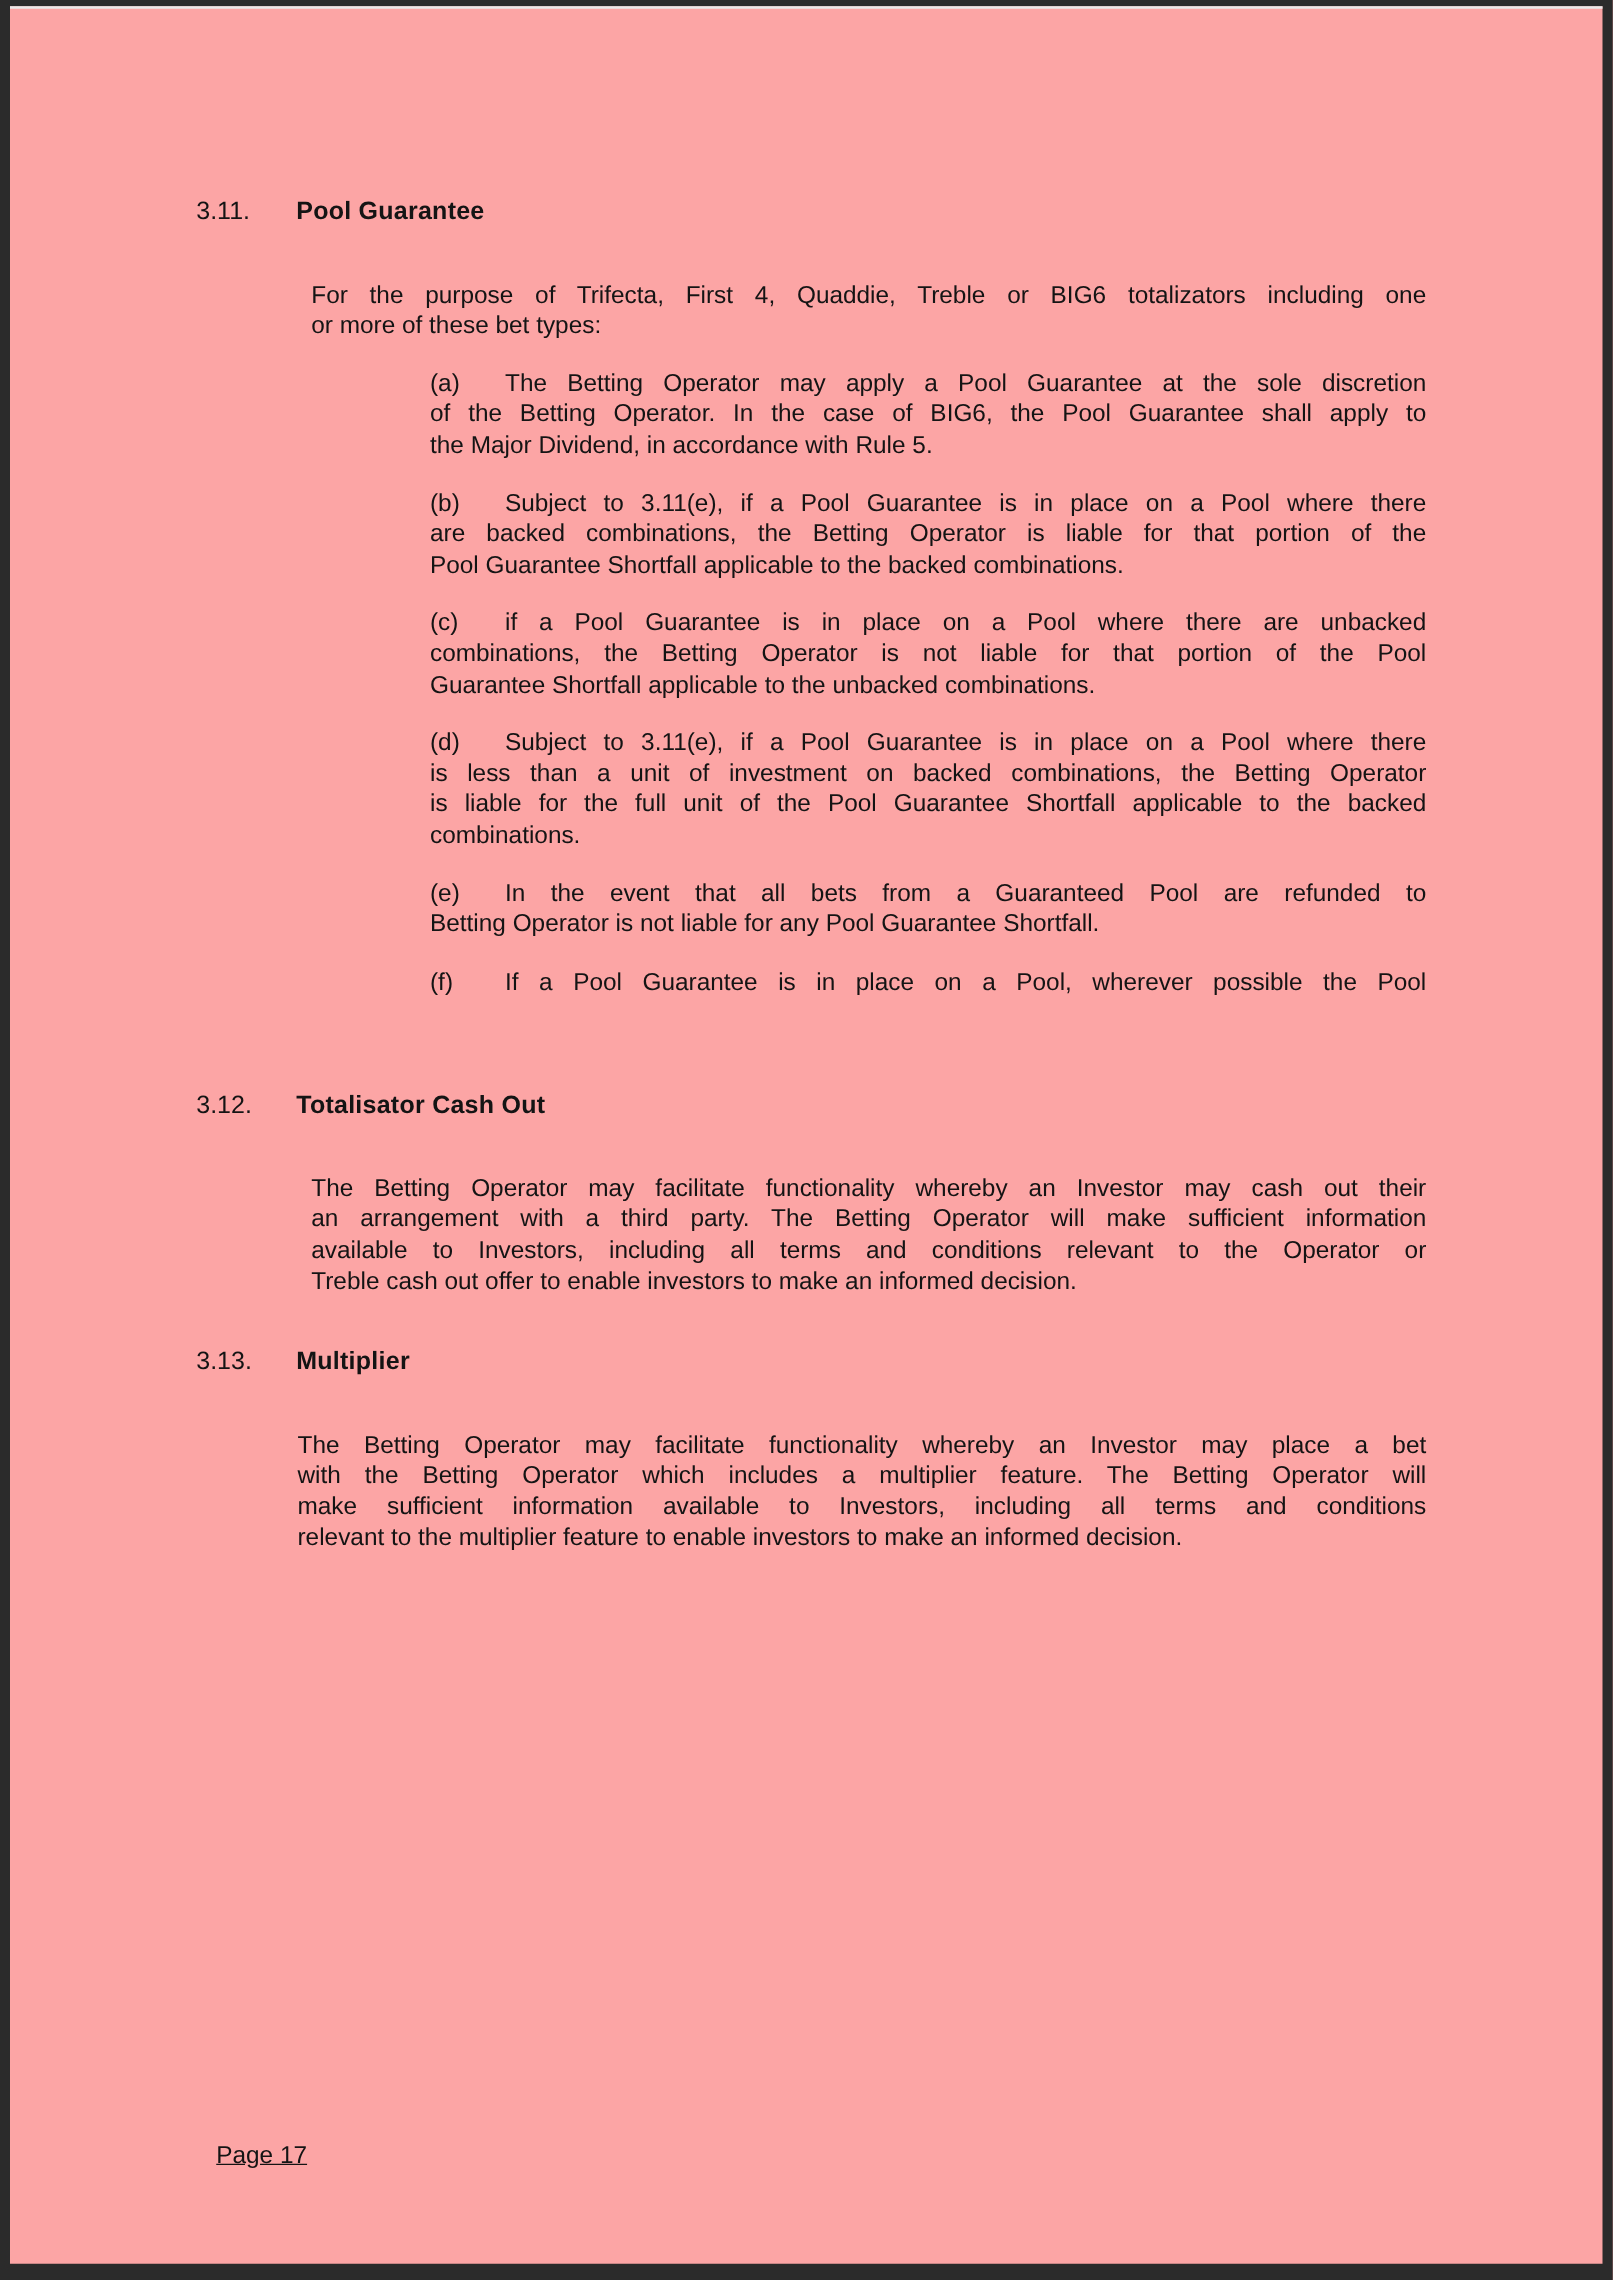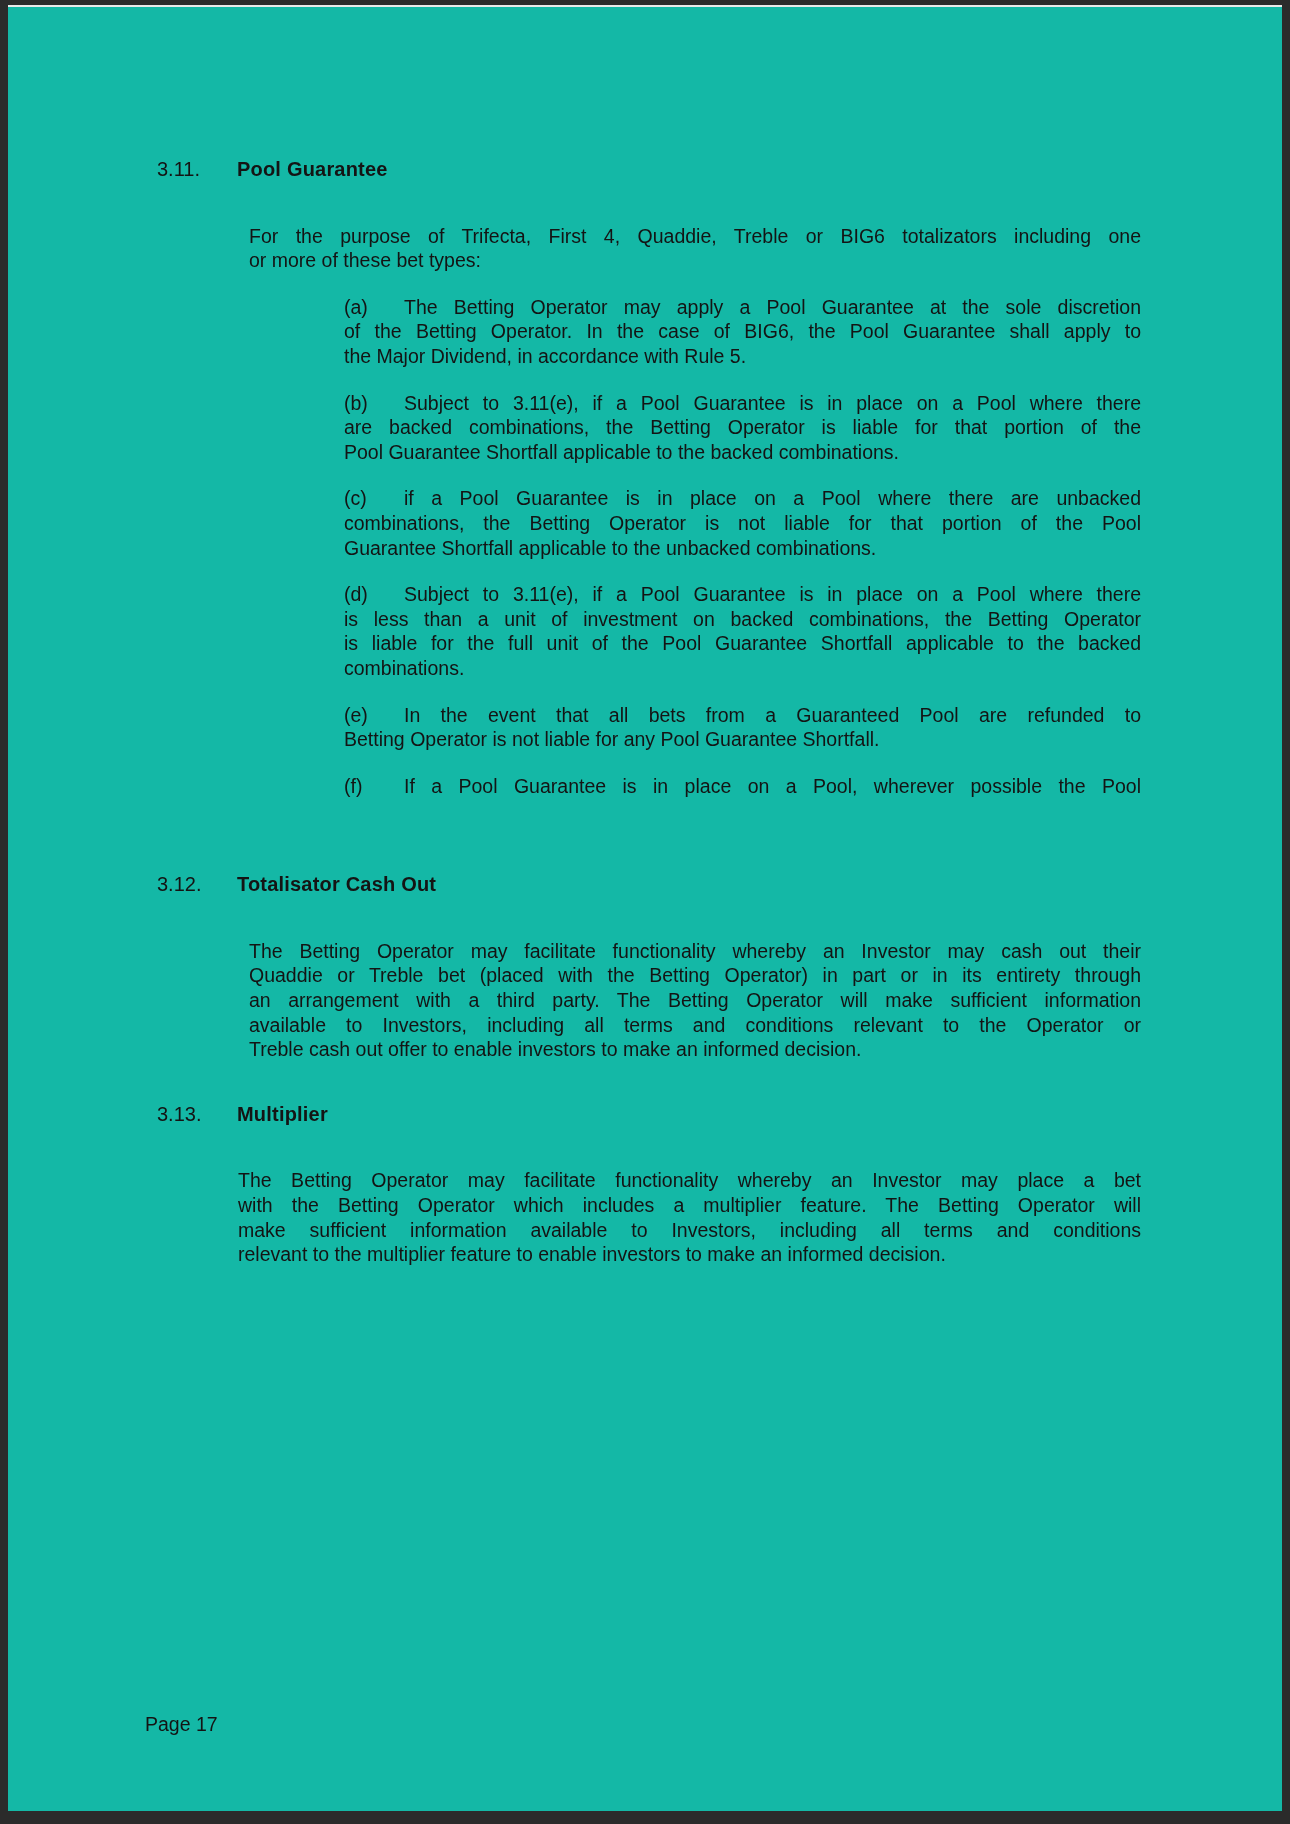--- a/index.html
+++ b/index.html
@@ -10,21 +10,21 @@
     background: #2b2b2b;
     font-family: "Liberation Sans", "DejaVu Sans", sans-serif;
     overflow: hidden;
   }
   .page {
     position: absolute;
     left: 8px;
     top: 5px;
     width: 1274px;
     height: 1806px;
-    background: #14b8a6;
+    background: #fca5a5;
     border-top: 2px solid #e9e9e9;
     box-sizing: border-box;
     color: #141414;
     font-size: 19.5px;
     line-height: 24.6px;
     padding-top: 150px;
   }
   .section-heading {
     margin-left: 149px;
     margin-bottom: 42px;
@@ -70,22 +70,23 @@
     text-align-last: left;
     -moz-text-align-last: left;
   }
   .item .lines .line:first-child {
     text-indent: 60px;
   }
   .section-2 { margin-top: 74px; }
   .section-3 { margin-top: 40px; }
   .footer {
     position: absolute;
-    left: 137px;
+    left: 165px;
     top: 1705px;
+    text-decoration: underline;
   }
 </style>
 </head>
 <body>
 
 <div class="page">
 
   <div class="section section-1">
     <div class="section-heading">
       <span class="sec-num">3.11.</span><span class="sec-title">Pool Guarantee</span>
@@ -142,21 +143,20 @@
         </div>
     </div>
   </div>
 
   <div class="section section-2">
     <div class="section-heading">
       <span class="sec-num">3.12.</span><span class="sec-title">Totalisator Cash Out</span>
     </div>
     <div class="para lines">
         <div class="line">The Betting Operator may facilitate functionality whereby an Investor may cash out their</div>
-        <div class="line">Quaddie or Treble bet (placed with the Betting Operator) in part or in its entirety through</div>
         <div class="line">an arrangement with a third party.  The Betting Operator will make sufficient information</div>
         <div class="line">available to Investors, including all terms and conditions relevant to the Operator or</div>
         <div class="line last">Treble cash out offer to enable investors to make an informed decision.</div>
       </div>
   </div>
 
   <div class="section section-3">
     <div class="section-heading">
       <span class="sec-num">3.13.</span><span class="sec-title">Multiplier</span>
     </div>

